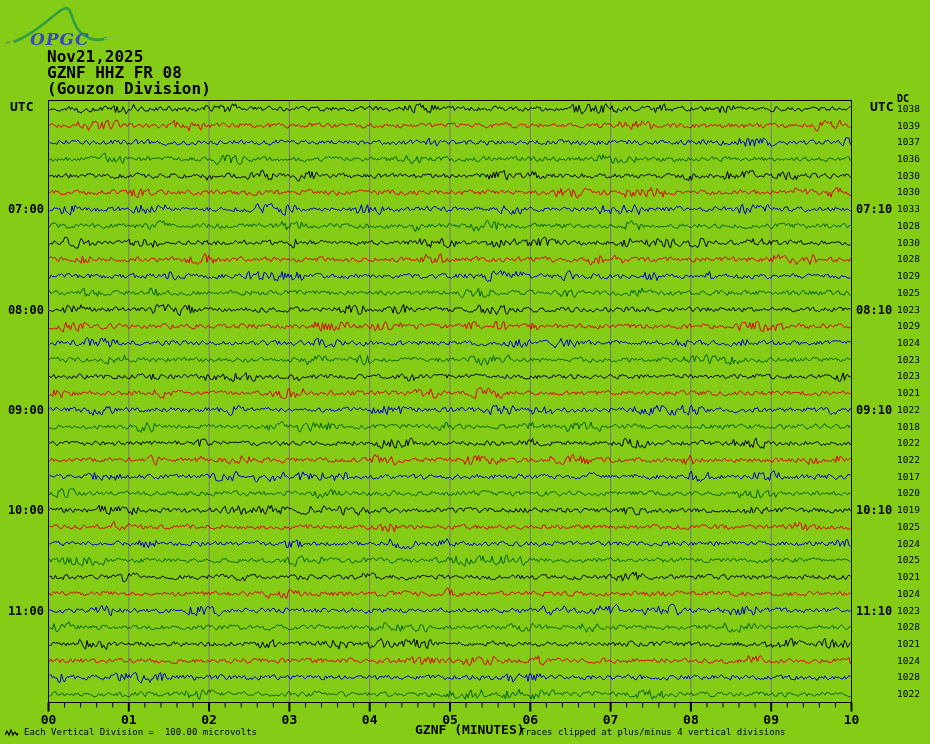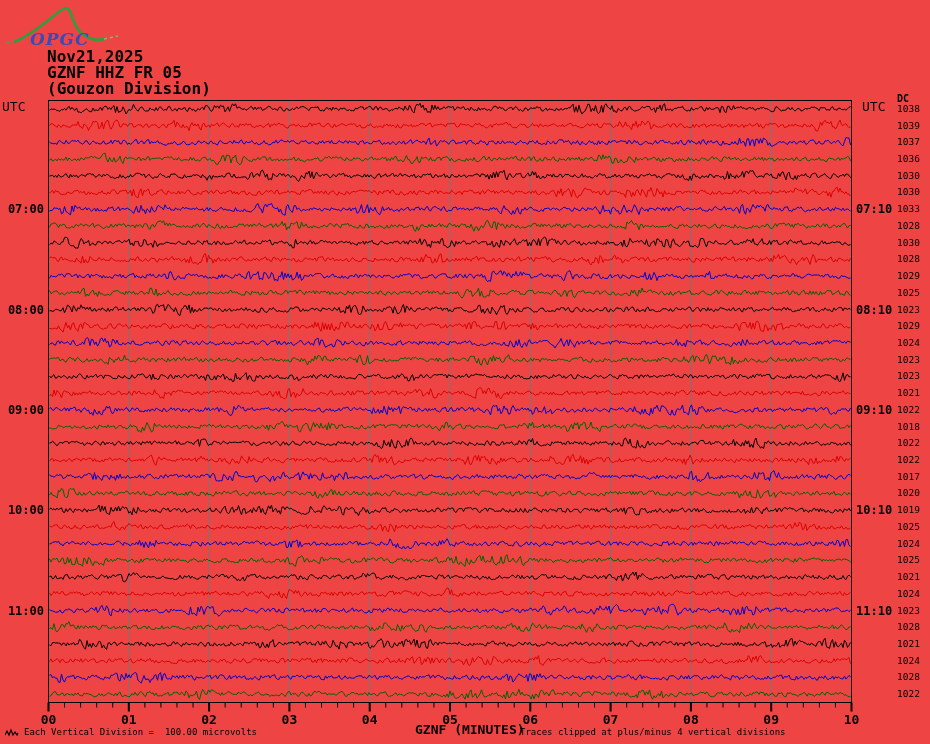--- a/index.html
+++ b/index.html
@@ -1,42 +1,42 @@
 <!DOCTYPE html>
 <html><head>
 <meta charset="utf-8">
 <style>
   html,body{margin:0;padding:0;background:#ffffff;}
   #screen{
-    position:relative;width:930px;height:744px;background:#ef4444;
+    position:relative;width:930px;height:744px;background:#84cc16;
     font-family:"DejaVu Sans Mono","Liberation Mono",monospace;
     overflow:hidden;color:#000;
   }
   .abs{position:absolute;white-space:pre;}
   .hdr{font-size:16px;font-weight:bold;line-height:16px;}
-  .utc-hdr{font-size:13px;font-weight:normal;}
+  .utc-hdr{font-size:13px;font-weight:bold;margin-left:8px;}
   .dc-hdr{font-size:10px;font-weight:bold;}
   .small{font-size:9px;}
   .xlabel{font-size:13px;font-weight:bold;}
   #plot-svg{position:absolute;left:0;top:0;}
 </style>
 </head>
 <body>
 
 <div id="screen">
 
   <svg class="abs" style="left:4px;top:2px;" width="118" height="48" viewBox="0 0 118 48">
     <path d="M2 41 L10 39 L16 37" stroke="#6a8a6a" stroke-width="1.6" stroke-dasharray="4 3" fill="none"></path>
     <path d="M10 40 C 22 35, 32 28, 42 20 C 52 12, 57 7, 62 6 C 66 6, 67 12, 70 20 C 73 28, 78 33, 85 36 C 92 39, 98 38, 103 36" stroke="#2e9e3f" stroke-width="2.6" fill="none"></path>
     <path d="M100 37 L114 34" stroke="#7ab87a" stroke-width="1.6" stroke-dasharray="3 3" fill="none"></path>
     <text x="26" y="43" font-size="17" font-style="italic" font-weight="bold" fill="#3a4ab8" font-family="'DejaVu Serif','Liberation Serif',serif" letter-spacing="1">OPGC</text>
   </svg>
 
   <div class="abs hdr" style="left:47px;top:49px;">Nov21,2025</div>
-  <div class="abs hdr" style="left:47px;top:65px;">GZNF HHZ FR 05</div>
+  <div class="abs hdr" style="left:47px;top:65px;">GZNF HHZ FR 08</div>
   <div class="abs hdr" style="left:47px;top:81px;">(Gouzon Division)</div>
 
   <div class="abs utc-hdr" style="left:2px;top:99px;">UTC</div>
   <div class="abs utc-hdr" style="left:862px;top:99px;">UTC</div>
   <div class="abs dc-hdr" style="left:897px;top:93px;">DC</div>
 
   <svg id="plot-svg" width="930" height="744">
       <line x1="128.8" y1="100.5" x2="128.8" y2="702.5" stroke="#777777" stroke-width="1"></line>
       <line x1="209.1" y1="100.5" x2="209.1" y2="702.5" stroke="#777777" stroke-width="1"></line>
       <line x1="289.4" y1="100.5" x2="289.4" y2="702.5" stroke="#777777" stroke-width="1"></line>

